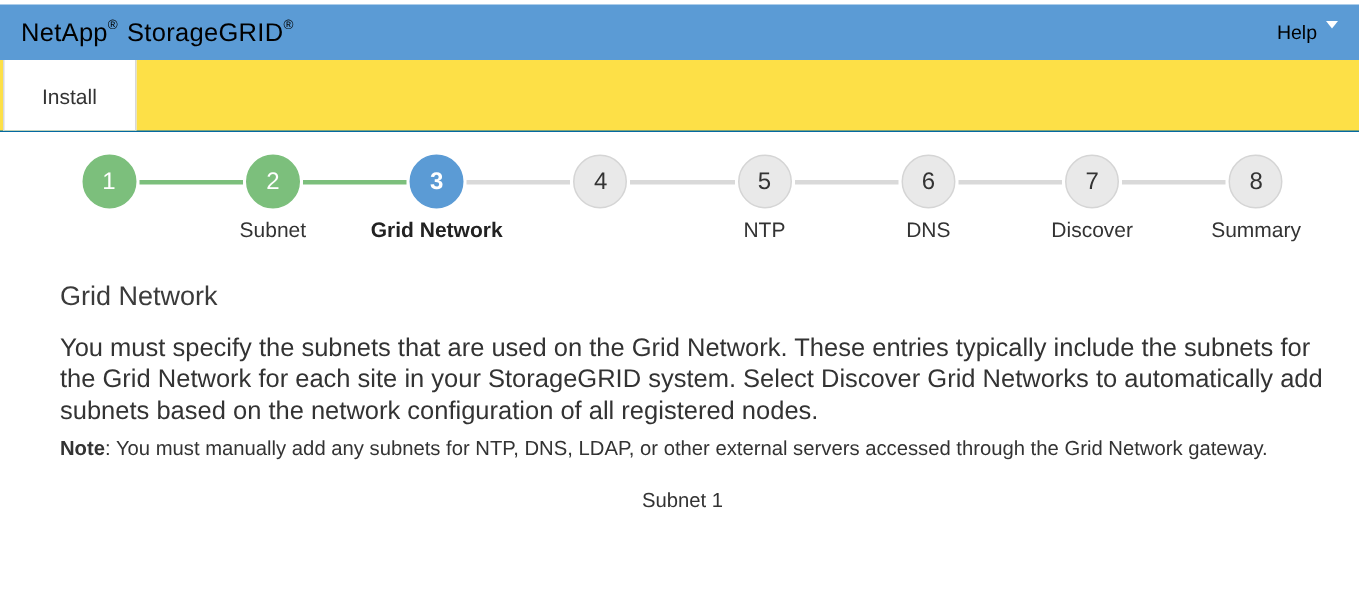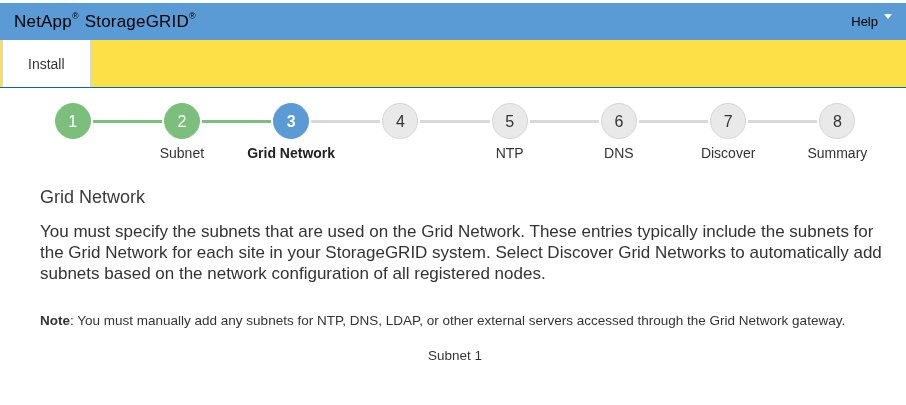--- a/index.html
+++ b/index.html
@@ -38,21 +38,21 @@
     border-color: var(--step-completed, #7cbf7c); color: #fff; }
   .step[data-state="active"] .circle { background: var(--step-active, #5b9bd5);
     border-color: var(--step-active, #5b9bd5); color: #fff; font-weight: bold; }
   .step-label { margin-top: 6px; font-size: 14px; color: #333; }
   .step[data-state="active"] .step-label { font-weight: bold; color: #222; }
 
   
   .content { padding: 0 18px 0 40px; }
   .page-title { margin-top: 26px; font-size: 18px; font-weight: 400; color: #3b3b3b; }
   .desc { margin-top: 13px; font-size: 17px; line-height: 21px; max-width: 866px; }
-  .note { margin-top: 26px; font-size: 13.5px; line-height: 21px; }
+  .note { margin-top: 4px; font-size: 13.5px; line-height: 21px; }
   .note strong { font-weight: bold; }
 
   
   .subnet-row { margin-top: 17px; display: flex; align-items: center; flex-direction: column; }
   .subnet-label { flex: 0 0 100px; text-align: right; font-size: 13.5px; margin-right: 18px; }
   .subnet-input { width: 441px; height: 33px; border: 1px solid #ccc; border-radius: 4px;
     padding: 0 12px; font-size: 14px; color: #333; font-family: Liberation Serif, serif;
     outline: none; }
   .add-subnet { margin-left: 25px; font-size: 22px; font-weight: bold; color: #222;
     cursor: pointer; line-height: 1; }

